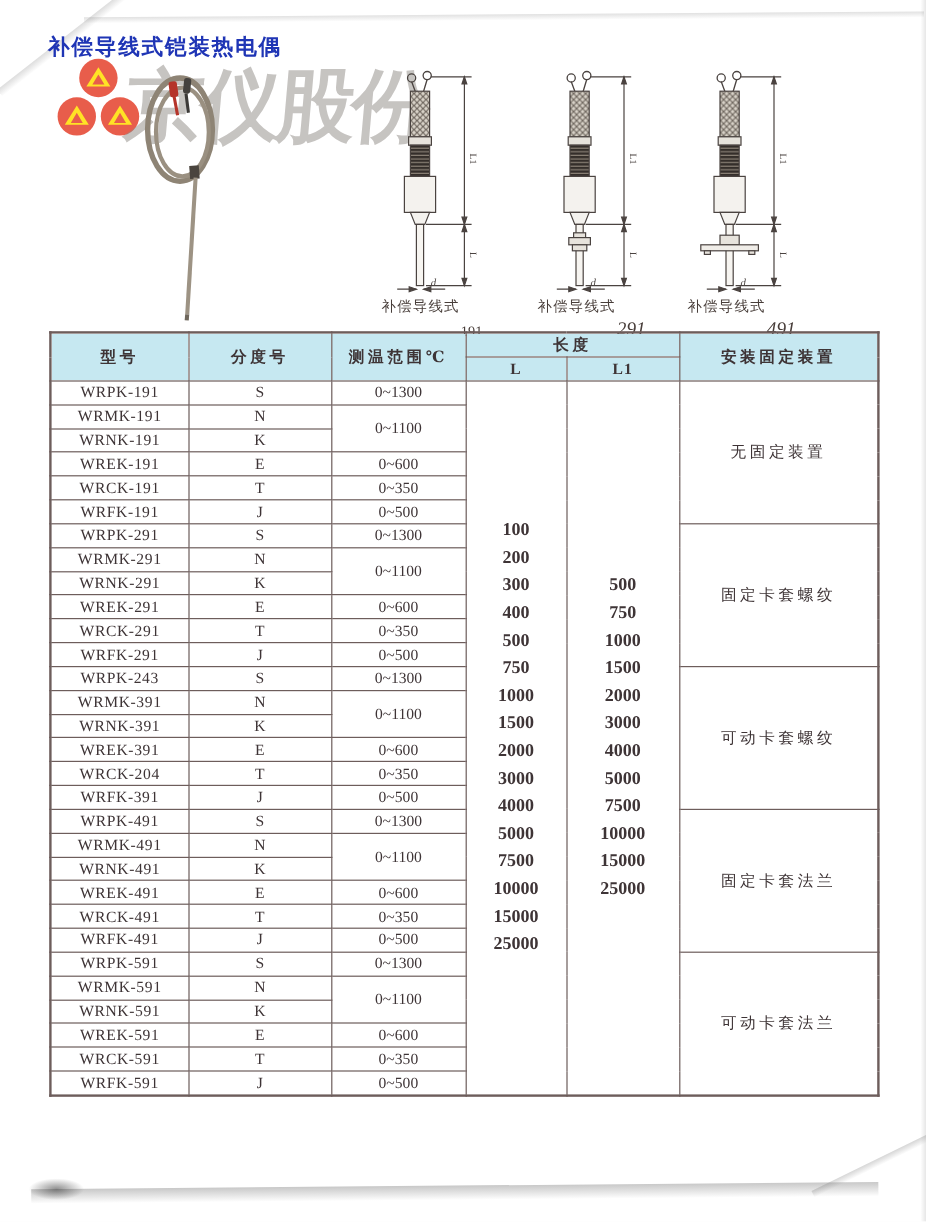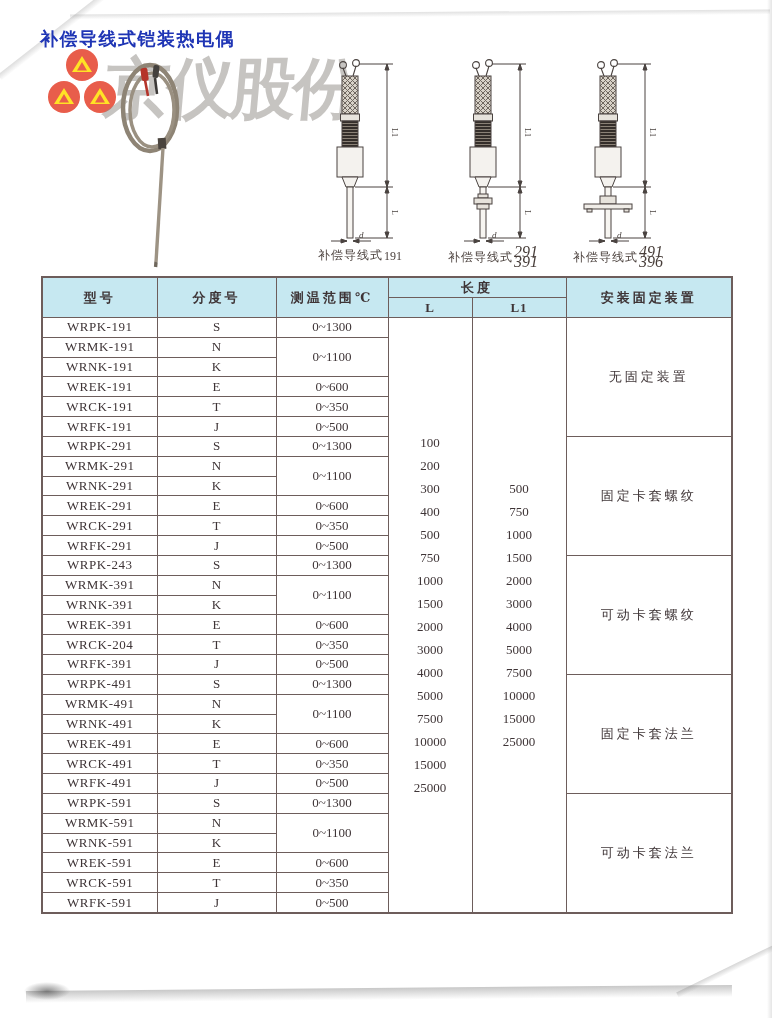--- a/index.html
+++ b/index.html
@@ -45,25 +45,25 @@
   }
   .wm-logo{position:absolute;left:46px;top:48px;opacity:.85;}
 
   
   .photo{position:absolute;left:112px;top:56px;}
 
   
   .fig{position:absolute;top:58px;}
   .fig1{left:295px;} .fig2{left:428px;} .fig3{left:553px;}
   .fig-caption{
-    position:absolute;top:247px;width:130px;display:flex;align-items:center;justify-content:center;
+    position:absolute;top:247px;width:130px;display:flex;justify-content:center;
     font-size:12px;color:#483e3a;letter-spacing:1px;white-space:nowrap;
   }
   .cap1{left:295px;} .cap2{left:428px;} .cap3{left:553px;}
-  .cap-codes{display:inline-flex;flex-direction:column;line-height:1;margin-left:1px;letter-spacing:0;}
+  .cap-codes{display:inline-flex;flex-direction:column;line-height:1;margin-left:1px;letter-spacing:0;margin-top:23px;}
   .cap-codes span{font-size:12px;}
   .cap-codes.stacked span{font-size:16px;line-height:10px;font-style:italic;}
 
   
   table.spec{
     position:absolute;left:41px;top:276px;width:690px;height:638px;
     border-collapse:collapse;table-layout:fixed;
     color:var(--c-text,#3e3436);
     border:2px solid var(--c-border,#6d5d5b);
   }
@@ -72,21 +72,21 @@
     text-align:center;vertical-align:middle;padding:0;overflow:hidden;
     font-size:13px;
   }
   table.spec thead th{
     background:var(--c-header-bg,#c6e8f1);
     font-weight:bold;letter-spacing:3px;height:19px;
   }
   table.spec thead th.latin{letter-spacing:1px;}
   td.model-cell{letter-spacing:.5px;}
   td.mounting-cell{letter-spacing:3px;margin-left:23px;}
-  td.lvals div{line-height:23px;font-size:13px;}
+  td.lvals div{line-height:23px;font-size:15px;font-weight:bold;}
 
   svg text{font-family:"Liberation Serif","DejaVu Serif",serif;}
 </style>
 </head>
 <body>
 
 <div class="page">
 
   <div class="artifact top-edge-line"></div>
   <div class="artifact top-left-fold"></div>

